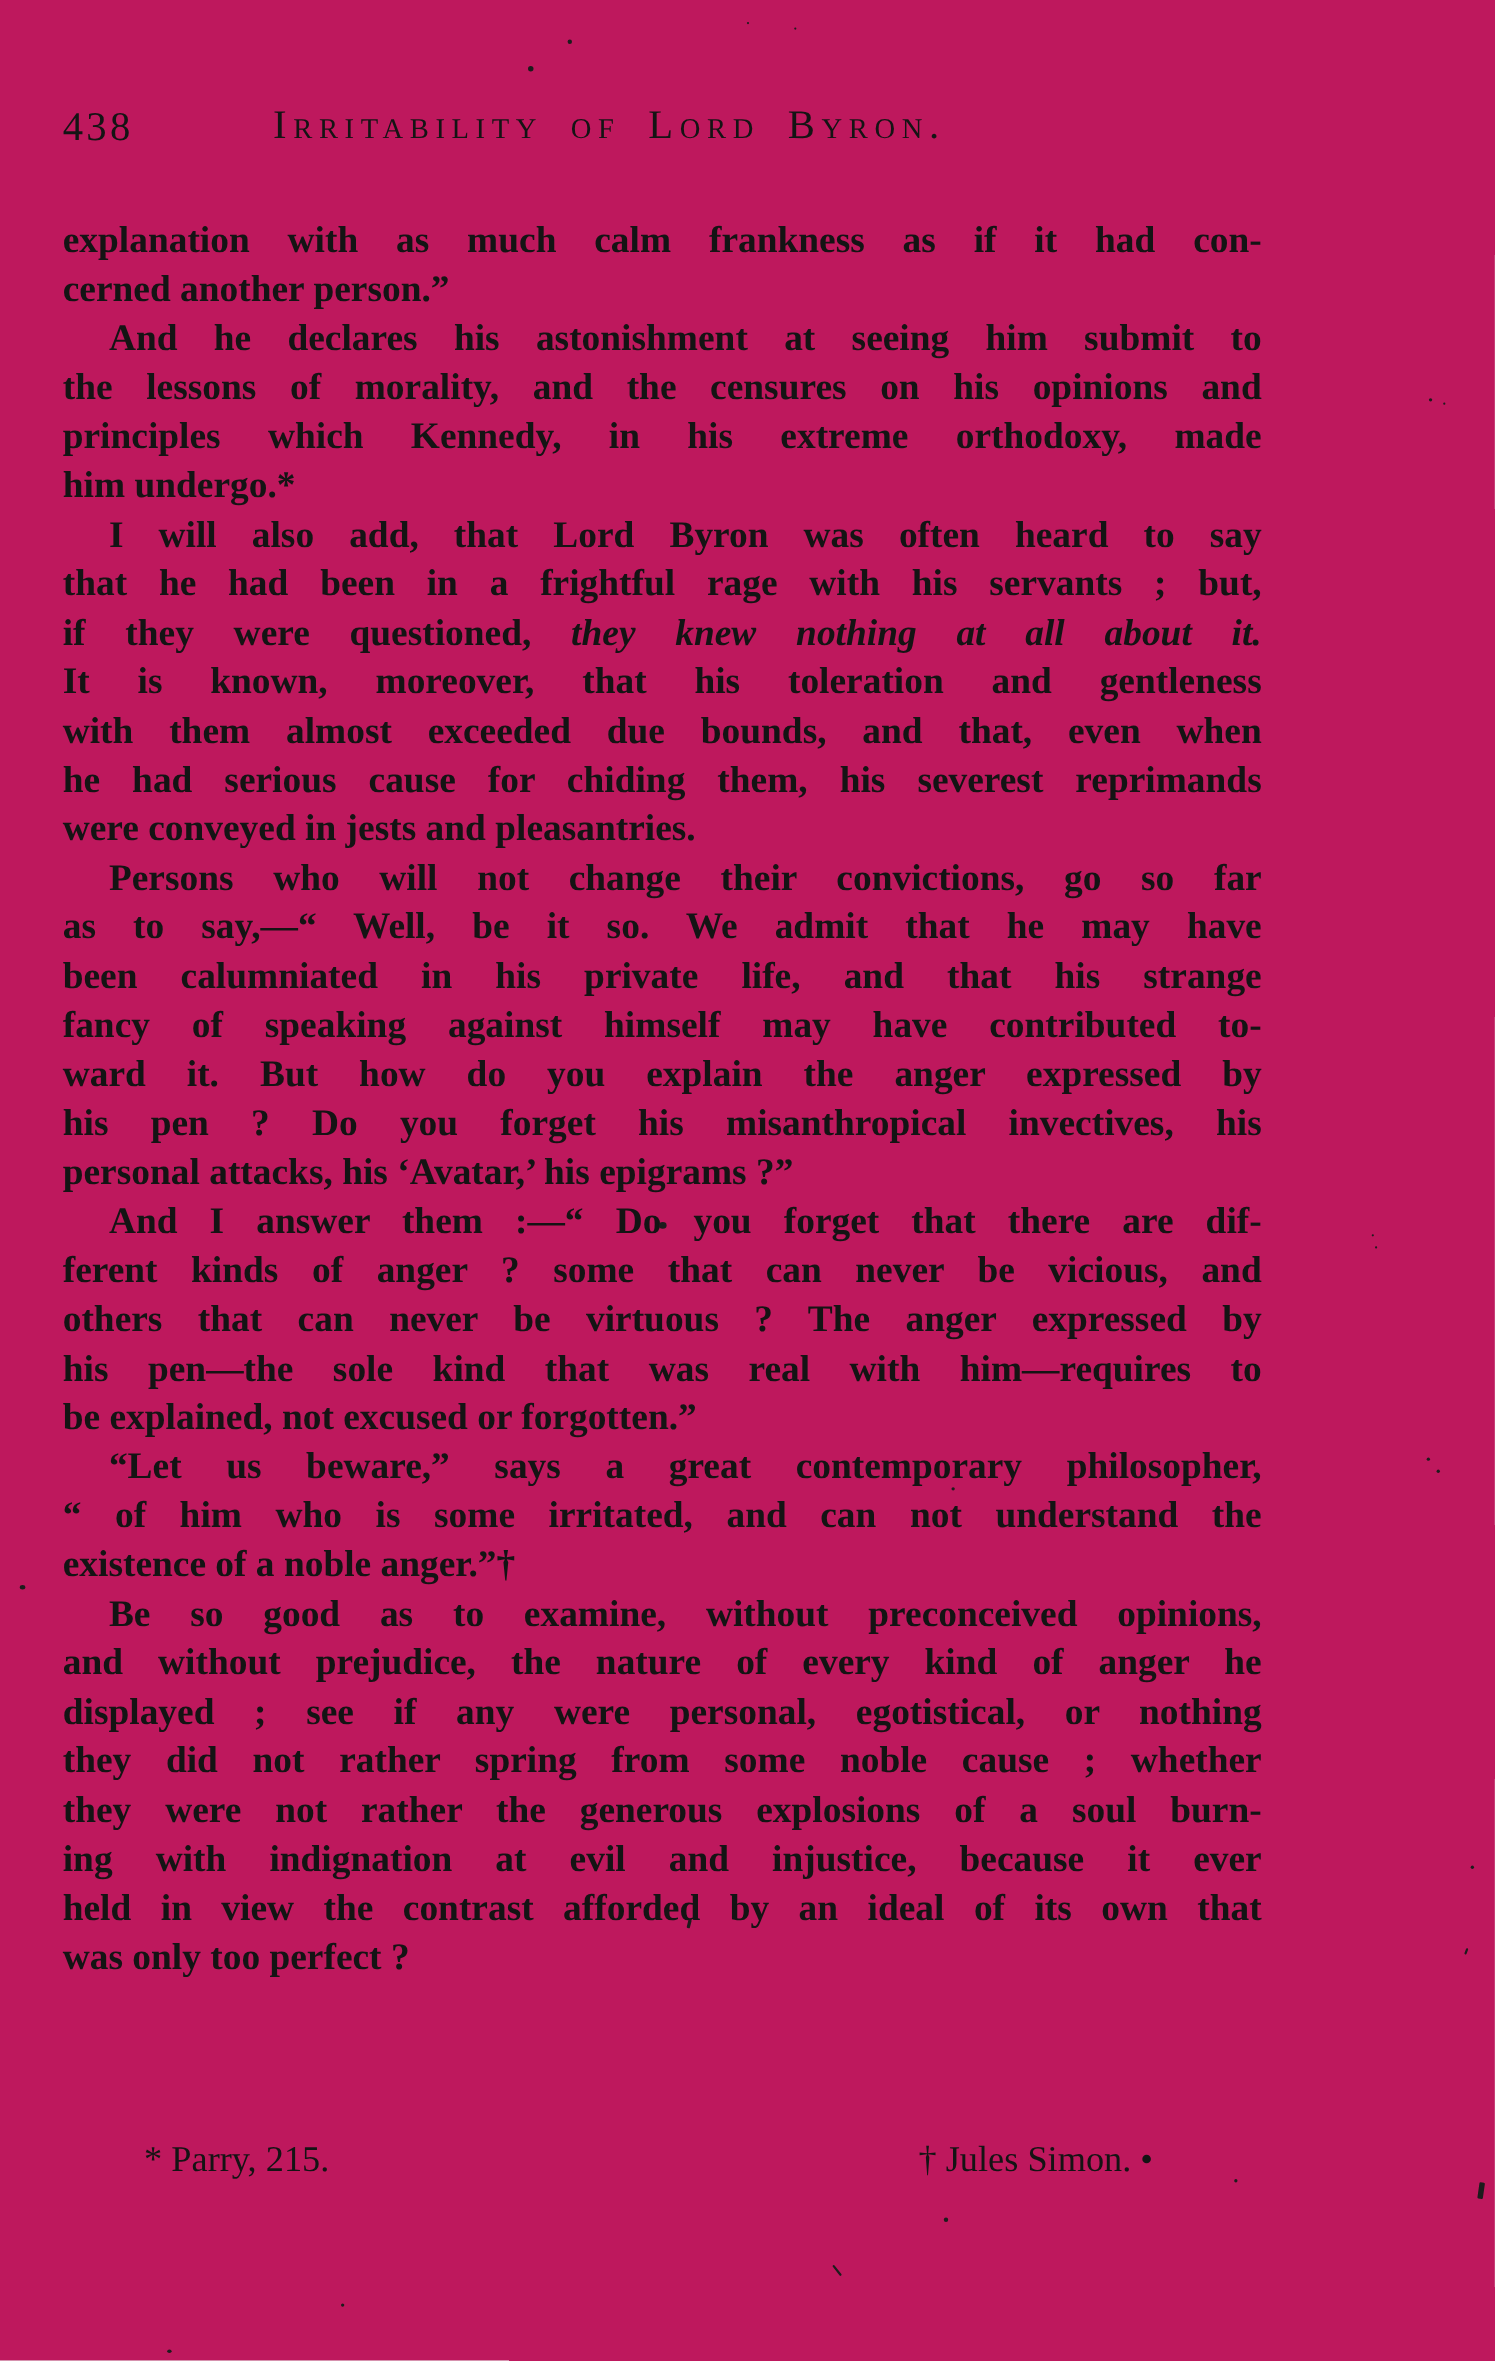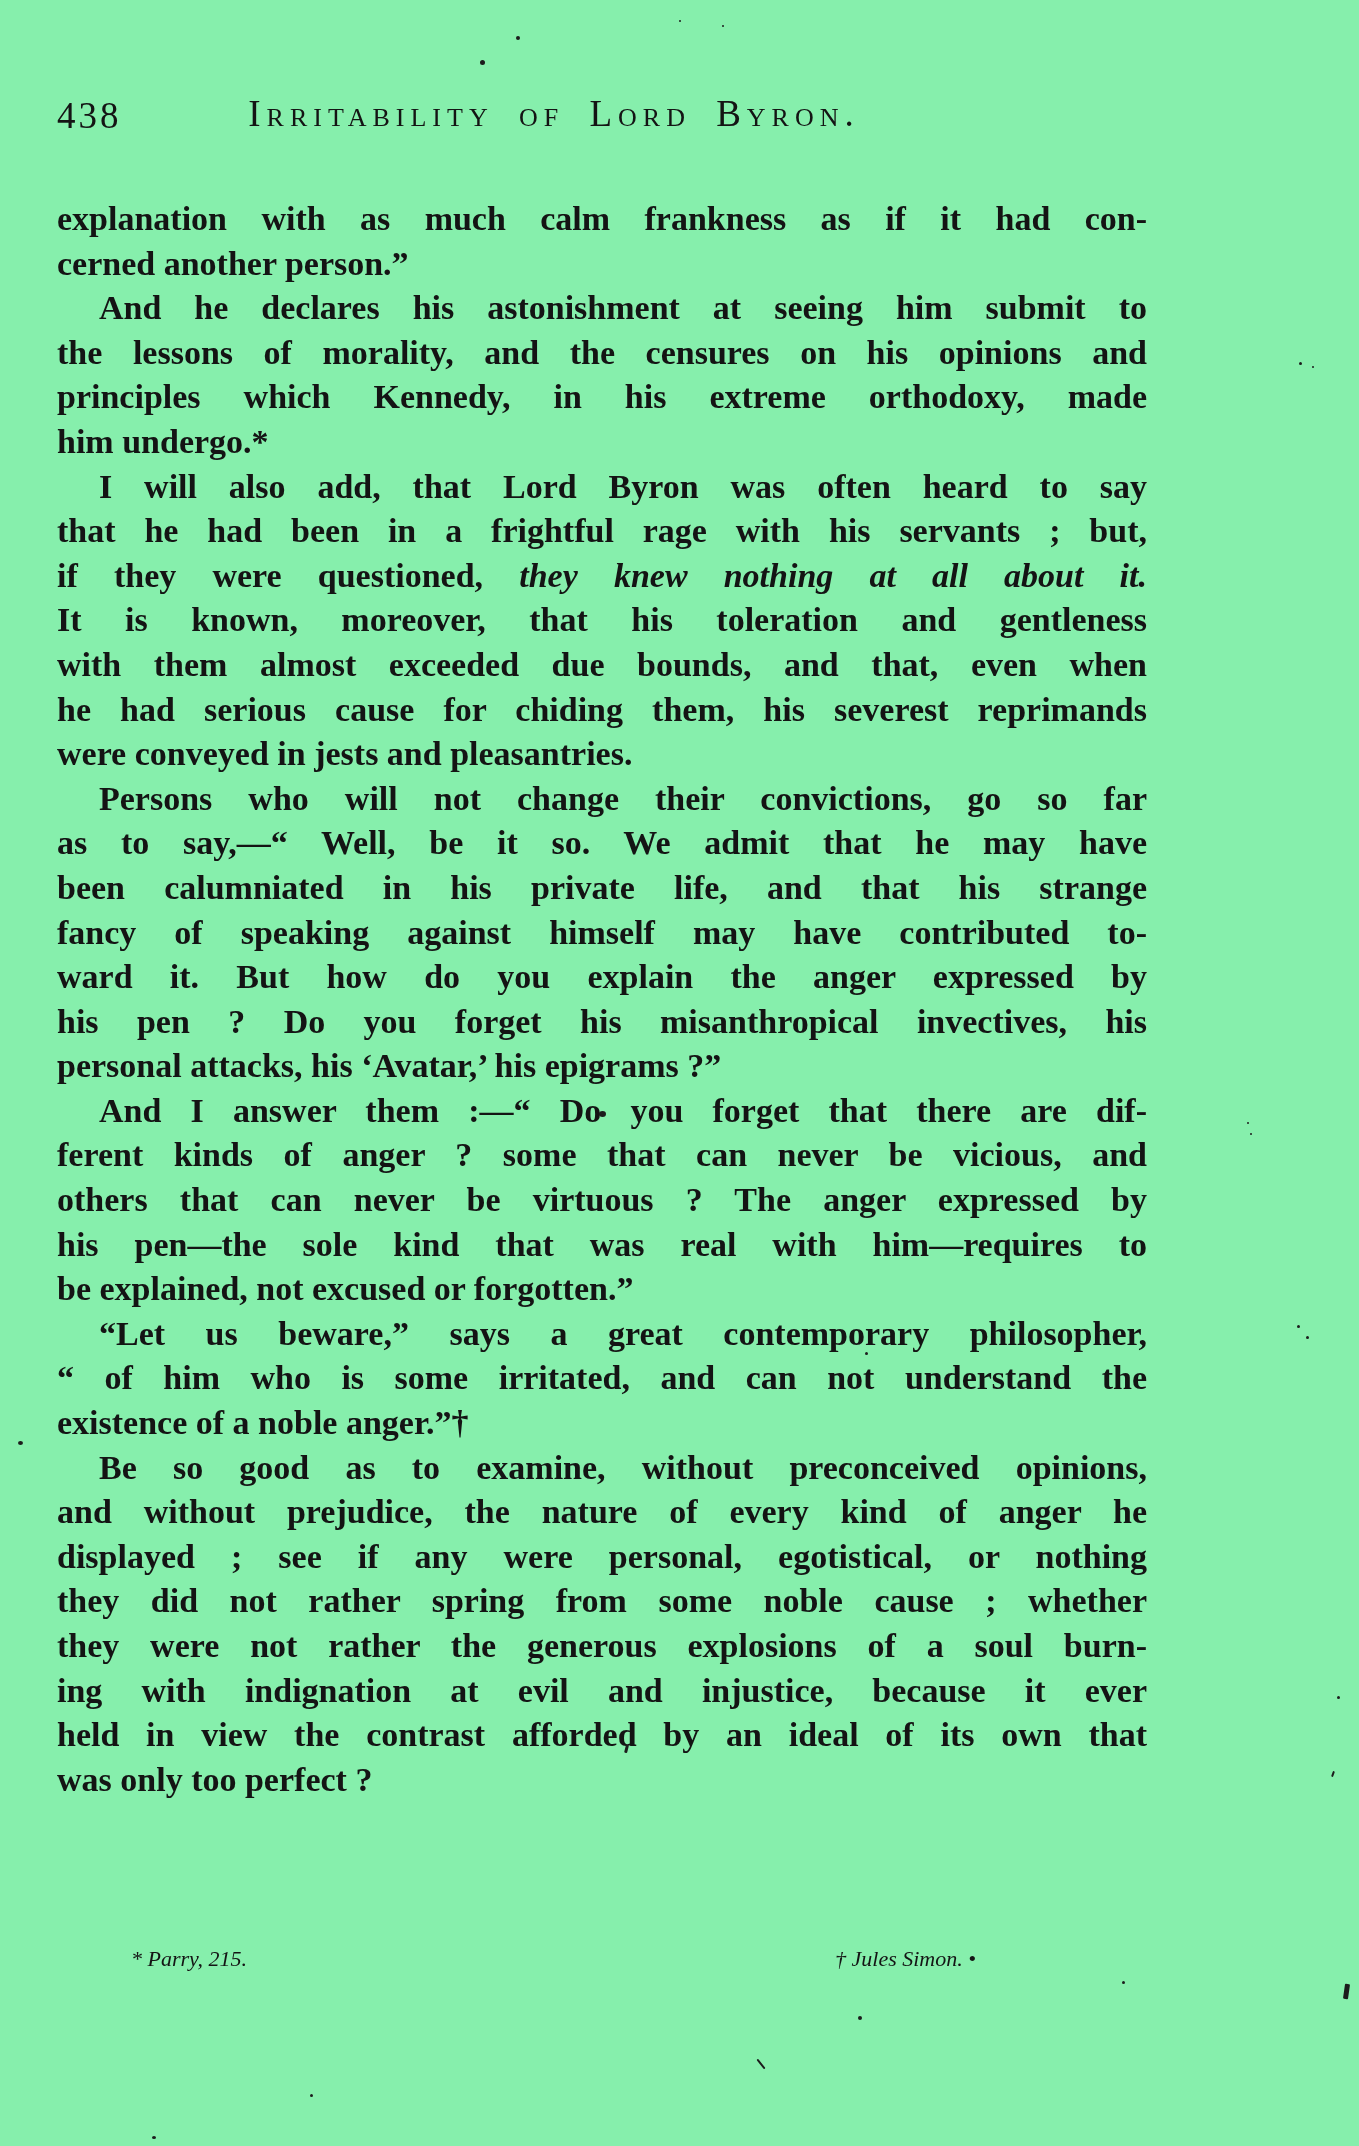--- a/index.html
+++ b/index.html
@@ -1,19 +1,19 @@
 <!DOCTYPE html>
 <html><head>
 <meta charset="utf-8">
 <style>
   html,body{margin:0;padding:0;background:#e8e8e8;}
   .page{
     position:relative;
     width:1359px;height:2146px;
-    background:#86efac;
+    background:#be185d;
     font-family:"Liberation Serif","DejaVu Serif",serif;
     color:#141414;
     overflow:hidden;
     margin:0 auto;
   }
   .hdr{position:absolute;top:92px;left:57px;width:1090px;height:46px;}
   .pagenum{
     position:absolute;left:0;top:2px;
     font-size:37px;letter-spacing:3px;
   }
@@ -38,22 +38,21 @@
     font-weight:bold;
   }
   .line.last{
     -moz-text-align-last:left;
     text-align-last:left;
   }
   .ind{text-indent:42px;}
   .line i{font-style:italic;}
   .footnotes{
     position:absolute;top:1946px;left:57px;width:1090px;height:40px;
-    font-size:22px;
-    font-style:italic;
+    font-size:33px;
   }
   .fn-left{position:absolute;left:74px;top:0;}
   .fn-right{position:absolute;left:778px;top:0;}
   .speck{position:absolute;background:#1c1c1c;border-radius:50%;}
   .tick{border-radius:1px;}
 </style>
 </head>
 <body>
 
 <div class="page">

